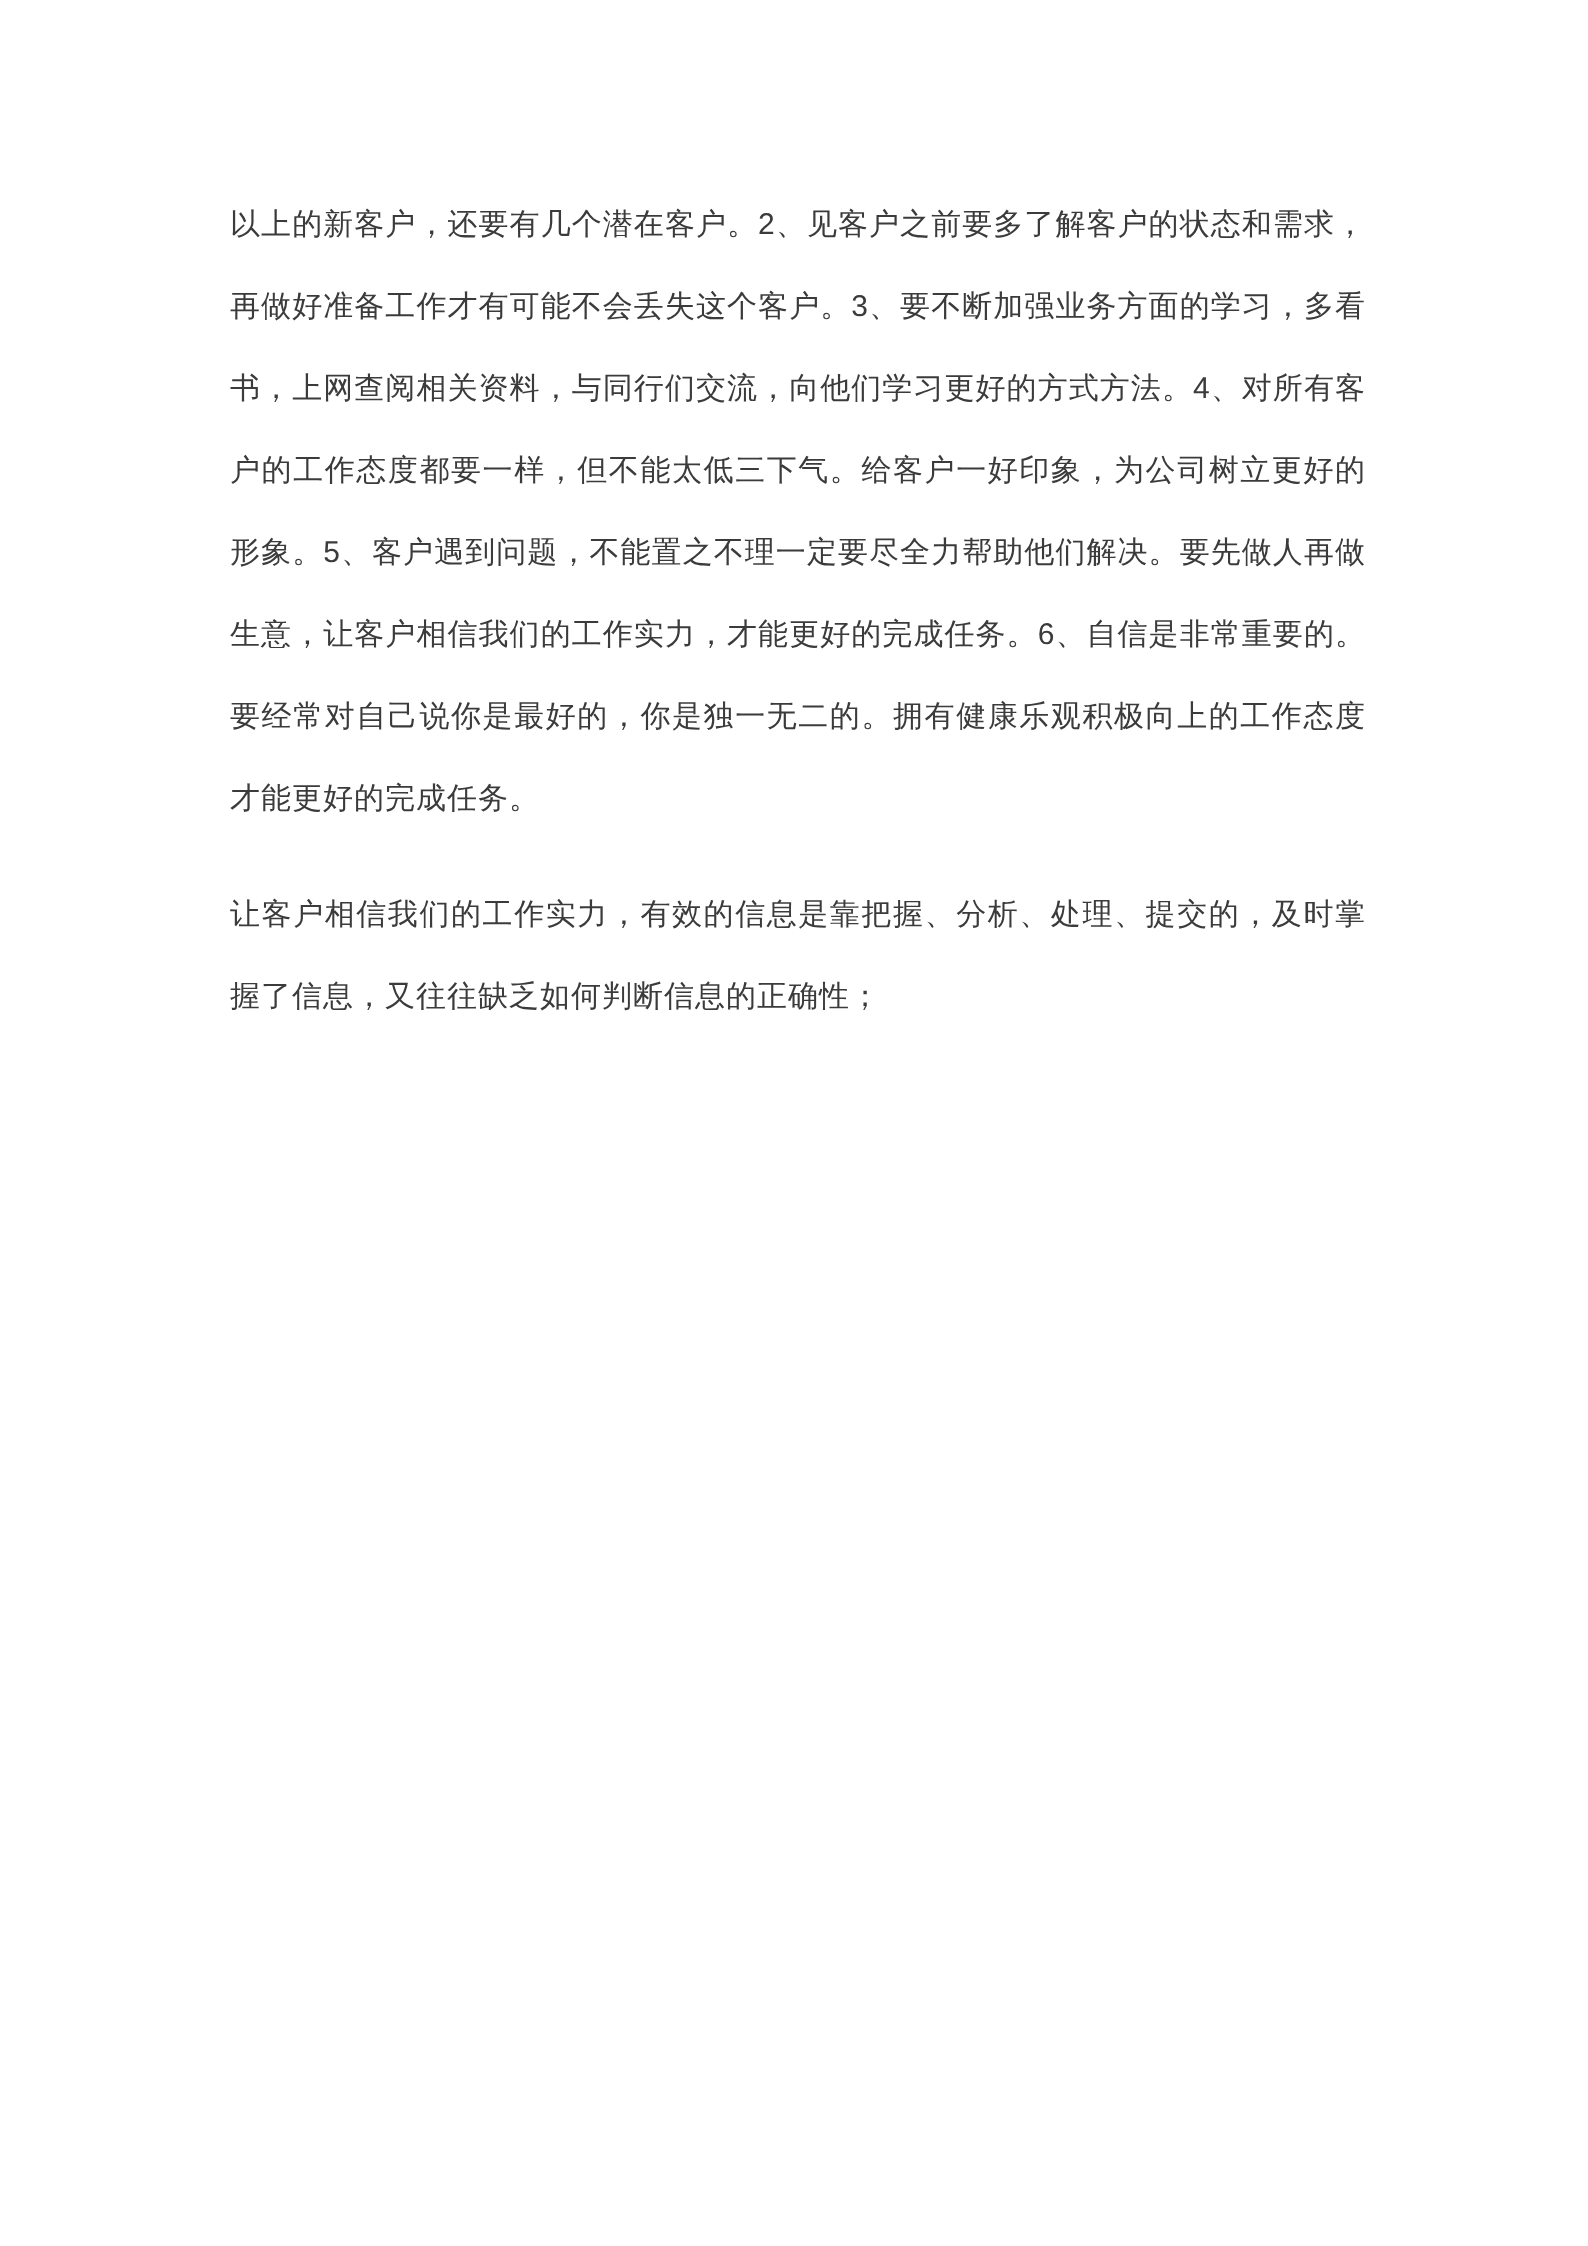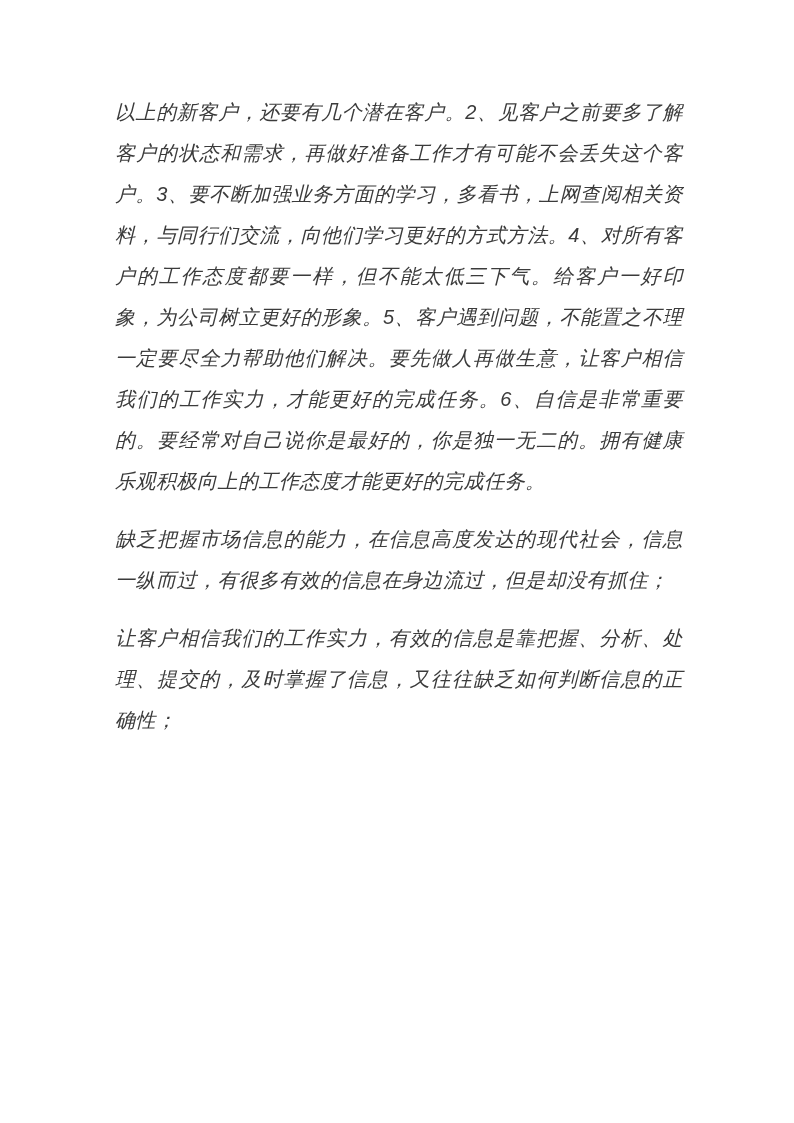--- a/index.html
+++ b/index.html
@@ -13,32 +13,30 @@
     height: 1123px;
     margin: 0 auto;
     background: #ffffff;
     box-sizing: border-box;
     padding: 92px 111px 0 115px;
     overflow: hidden;
   }
   .doc-body p {
     margin: 0 0 17px 0;
     font-family: "Liberation Sans", "DejaVu Sans", sans-serif;
-    font-size: 20px;
+    font-size: 15px;
     line-height: 41px;
     color: #3b3b3b;
     text-align: justify;
     text-justify: inter-ideograph;
     letter-spacing: 0.5px;
     word-break: break-all;
-    font-style: italic;
   }
 </style>
 </head>
 <body>
 
 <div class="page">
   <div class="doc-body">
     <p>以上的新客户，还要有几个潜在客户。2、见客户之前要多了解客户的状态和需求，再做好准备工作才有可能不会丢失这个客户。3、要不断加强业务方面的学习，多看书，上网查阅相关资料，与同行们交流，向他们学习更好的方式方法。4、对所有客户的工作态度都要一样，但不能太低三下气。给客户一好印象，为公司树立更好的形象。5、客户遇到问题，不能置之不理一定要尽全力帮助他们解决。要先做人再做生意，让客户相信我们的工作实力，才能更好的完成任务。6、自信是非常重要的。要经常对自己说你是最好的，你是独一无二的。拥有健康乐观积极向上的工作态度才能更好的完成任务。</p>
-    <p>缺乏把握市场信息的能力，在信息高度发达的现代社会，信息一纵而过，有很多有效的信息在身边流过，但是却没有抓住；</p>
     <p>让客户相信我们的工作实力，有效的信息是靠把握、分析、处理、提交的，及时掌握了信息，又往往缺乏如何判断信息的正确性；</p>
   </div>
 </div>
 
 </body></html>

